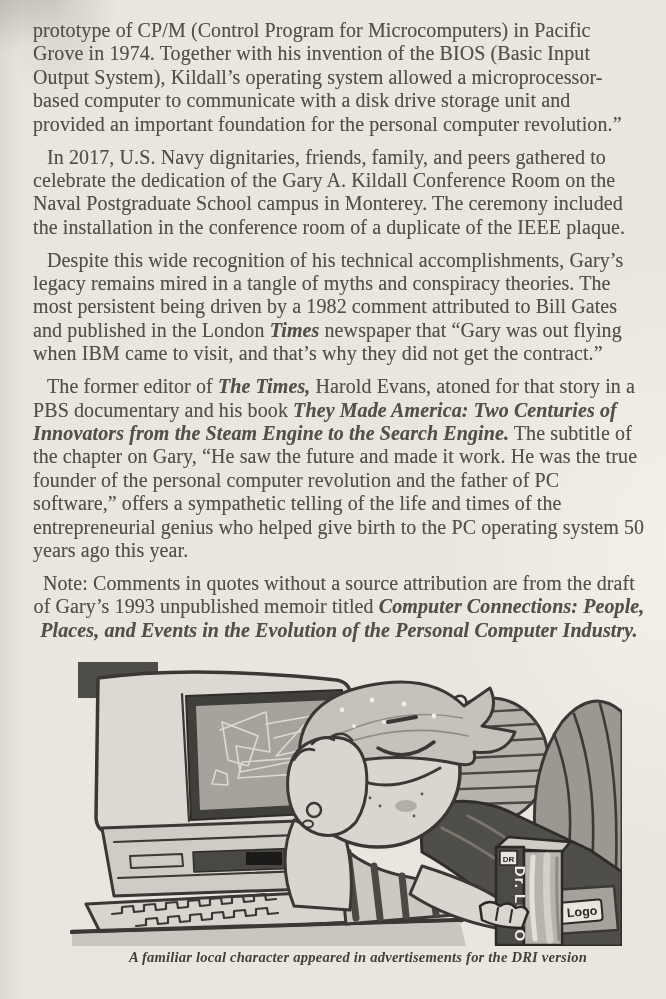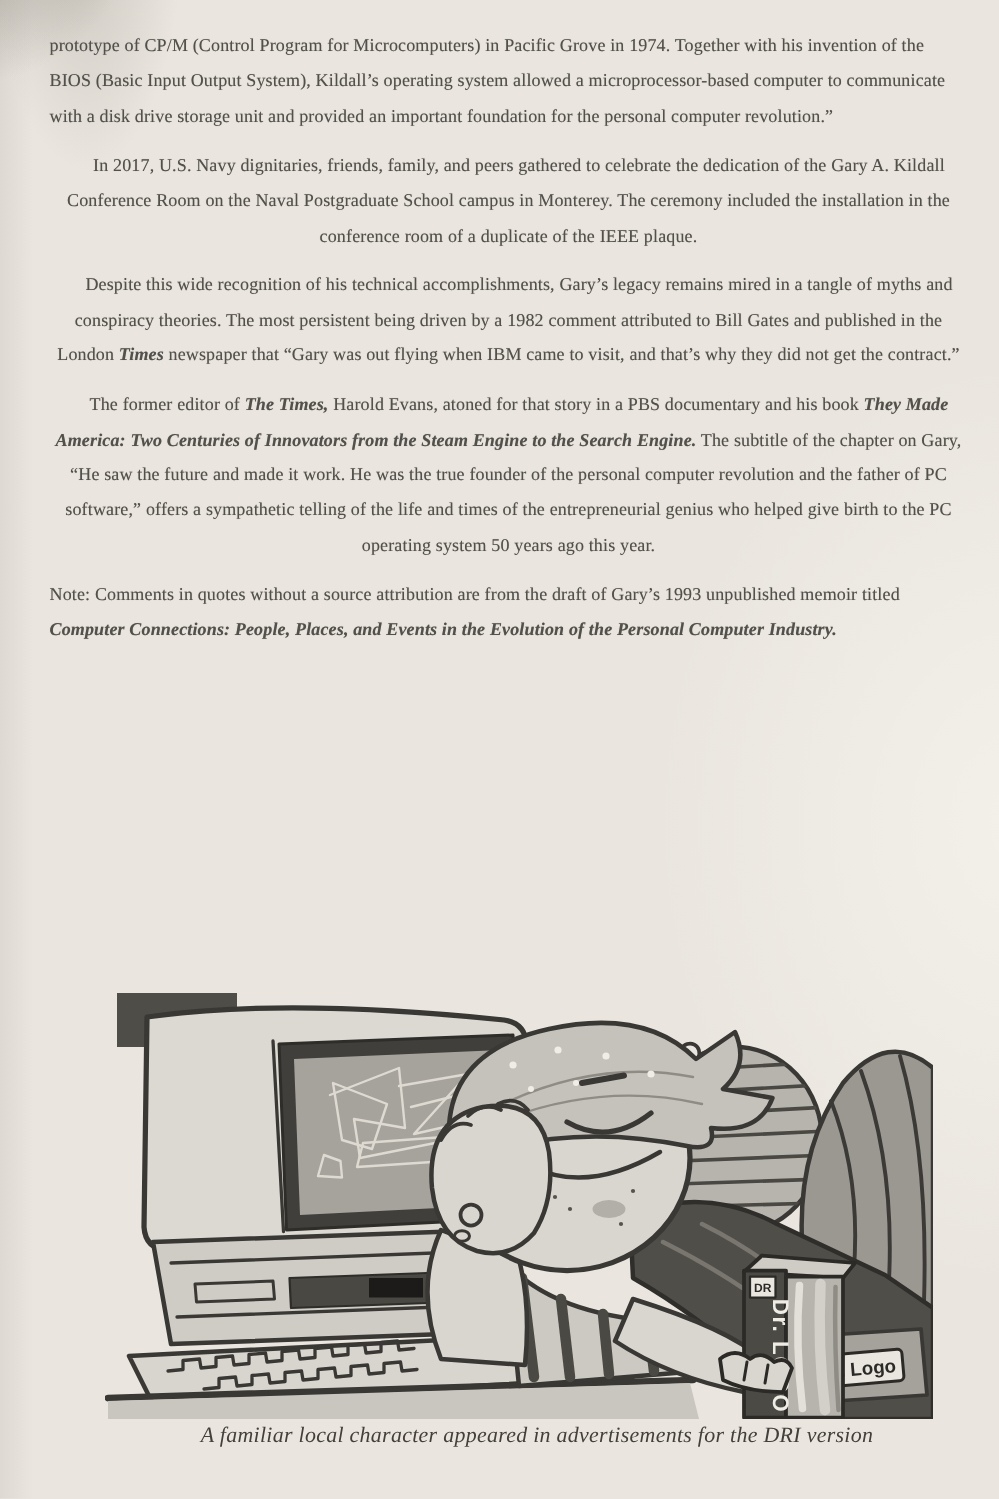--- a/index.html
+++ b/index.html
@@ -14,35 +14,35 @@
     background:
       radial-gradient(180px 150px at -30px -40px, rgba(100,95,86,0.45), rgba(100,95,86,0) 65%),
       radial-gradient(90px 220px at 58px -40px, rgba(130,124,114,0.28), rgba(130,124,114,0) 70%),
       linear-gradient(90deg, rgba(110,104,95,0.10), rgba(110,104,95,0) 22px),
       radial-gradient(420px 520px at 103% 55%, rgba(255,253,248,0.45), rgba(255,253,248,0) 60%),
       var(--paper);
   }
   .page{position:relative;width:666px;height:999px;}
   .text-block{
     position:absolute;left:33px;top:19px;width:612px;
-    font-size:12px;line-height:23.4px;color:var(--ink);
+    font-size:20px;line-height:23.4px;color:var(--ink);
     letter-spacing:0.1px;
     text-shadow:0 0 0.5px rgba(82,80,75,0.45);
   }
   .para{margin:0 0 9.5px 0;}
-  .para.indent{text-indent:14px;text-align:center;}
-  .para.note{margin-bottom:0;}
+  .para.indent{text-indent:14px;}
+  .para.note{margin-bottom:0;text-align:center;}
   .it{font-style:italic;font-weight:bold;}
   .figure{position:absolute;left:70px;top:660px;width:552px;height:286px;margin:0;}
   .figure svg{display:block;width:100%;height:100%;}
   .caption{
     position:absolute;left:58px;right:8px;top:947px;
     text-align:center;color:var(--caption-ink);
     font-size:14.6px;line-height:20.5px;
-    font-weight:normal;font-style:italic;letter-spacing:0.2px;
+    font-weight:bold;font-style:italic;letter-spacing:0.2px;
   }
 </style>
 </head>
 <body>
 
 <div class="page">
 
   <div class="text-block">
     <p class="para"><span>prototype of CP/M (Control Program for Microcomputers) in Pacific Grove in 1974. Together with his invention of the BIOS (Basic Input Output System), Kildall’s operating system allowed a microprocessor-based computer to communicate with a disk drive storage unit and provided an important foundation for the personal computer revolution.”</span></p>
     <p class="para indent"><span>In 2017, U.S. Navy dignitaries, friends, family, and peers gathered to celebrate the dedication of the Gary A. Kildall Conference Room on the Naval Postgraduate School campus in Monterey. The ceremony included the installation in the conference room of a duplicate of the IEEE plaque.</span></p>

